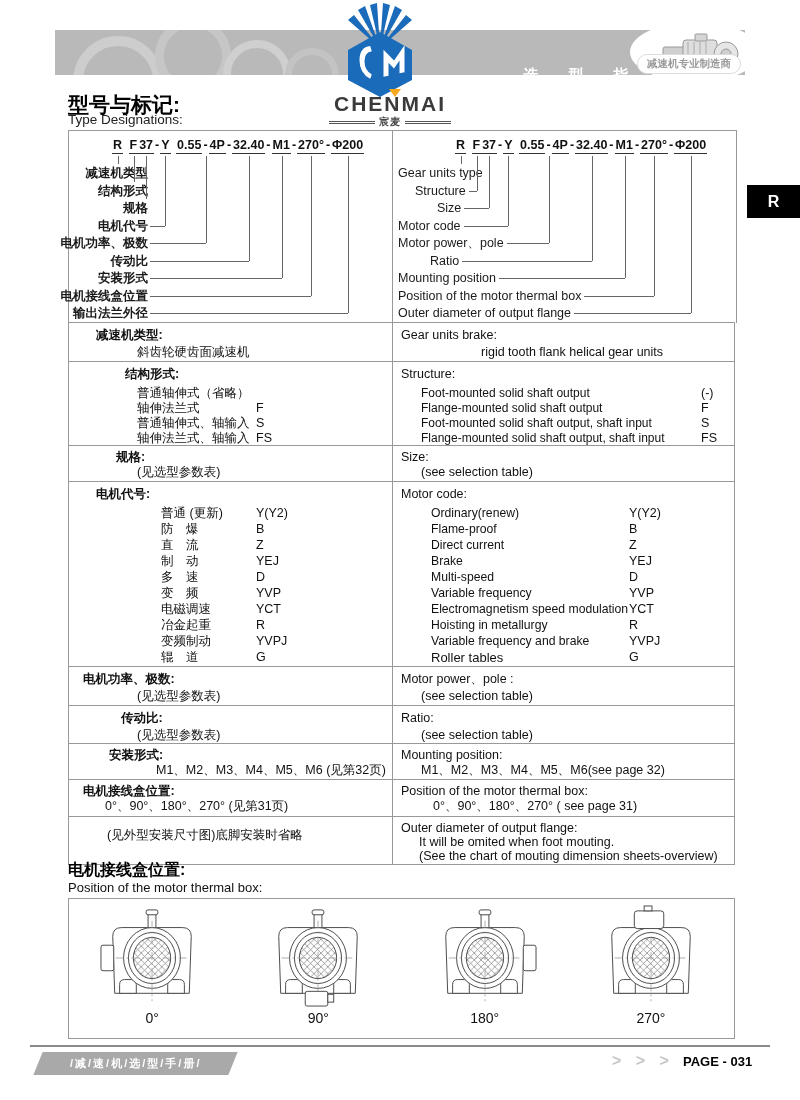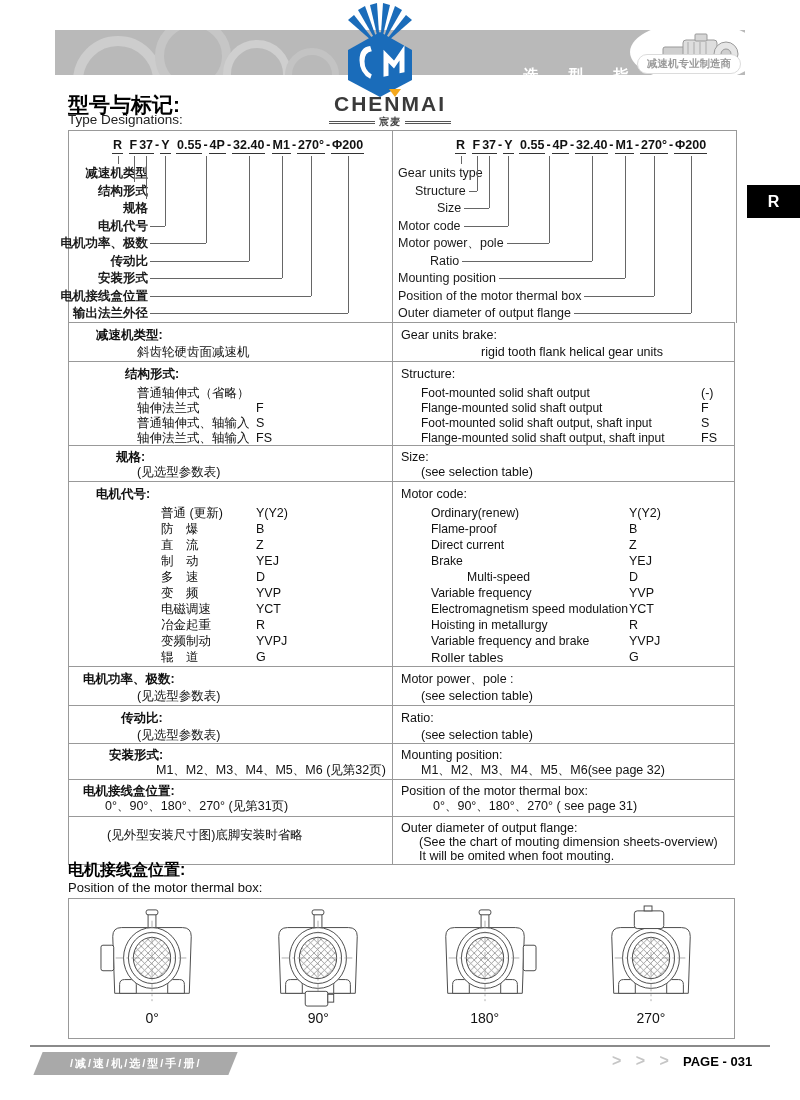--- a/index.html
+++ b/index.html
@@ -317,21 +317,21 @@
             </div>
             <div class="it" style="height: 16px;">
               <span style="left: 38px; font-size: 12.2px;">Direct current</span>
               <span style="left: 236px;">Z</span>
             </div>
             <div class="it" style="height: 16px; text-decoration: underline;">
               <span style="left: 38px; font-size: 12.2px;">Brake</span>
               <span style="left: 236px;">YEJ</span>
             </div>
             <div class="it" style="height: 16px;">
-              <span style="left: 38px; font-size: 12.2px; margin-left: 36px;">Multi-speed</span>
+              <span style="left: 38px; font-size: 12.2px;">Multi-speed</span>
               <span style="left: 236px;">D</span>
             </div>
             <div class="it" style="height: 16px;">
               <span style="left: 38px; font-size: 12.2px;">Variable frequency</span>
               <span style="left: 236px;">YVP</span>
             </div>
             <div class="it" style="height: 16px;">
               <span style="left: 38px; font-size: 12.2px;">Electromagnetism speed modulation</span>
               <span style="left: 236px;">YCT</span>
             </div>
@@ -394,22 +394,22 @@
         <div class="rl" style="margin-left:40px;line-height:15px">0°、90°、180°、270° ( see page 31)</div>
       </div>
     </div>
 
     <div class="trow" style="height:47px;">
       <div class="cell zh">
         <div class="rl" style="margin-left:38px;margin-top:6px">(见外型安装尺寸图)底脚安装时省略</div>
       </div>
       <div class="cell en">
         <div class="rt" style="margin-left:8px;line-height:14px">Outer diameter of output flange:</div>
+        <div class="rl" style="margin-left:26px;line-height:14px">It will be omited when foot mouting.</div>
         <div class="rl" style="margin-left:26px;line-height:14px">(See the chart of mouting dimension sheets-overview)</div>
-        <div class="rl" style="margin-left:26px;line-height:14px">It will be omited when foot mouting.</div>
       </div>
     </div>
   </div>
 
   <div class="thermal-title-zh">电机接线盒位置:</div>
   <div class="thermal-title-en">Position of the motor thermal box:</div>
   <div id="motors">
       <div class="motor-fig">
         <svg width="104" height="104" viewBox="0 0 106 106">
           <defs>

